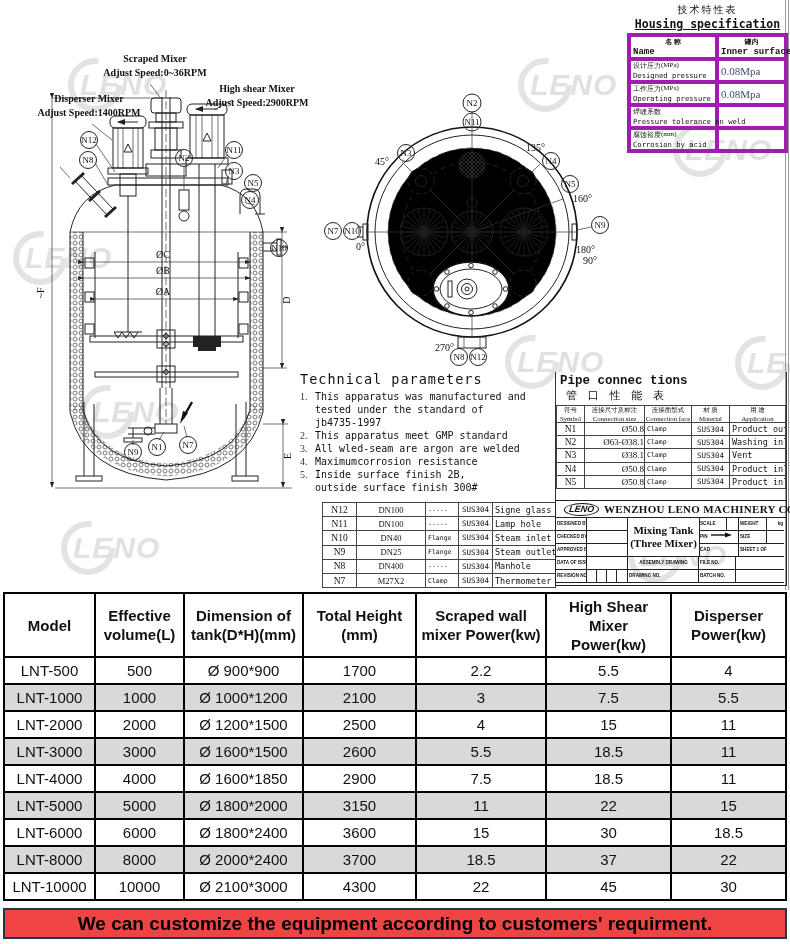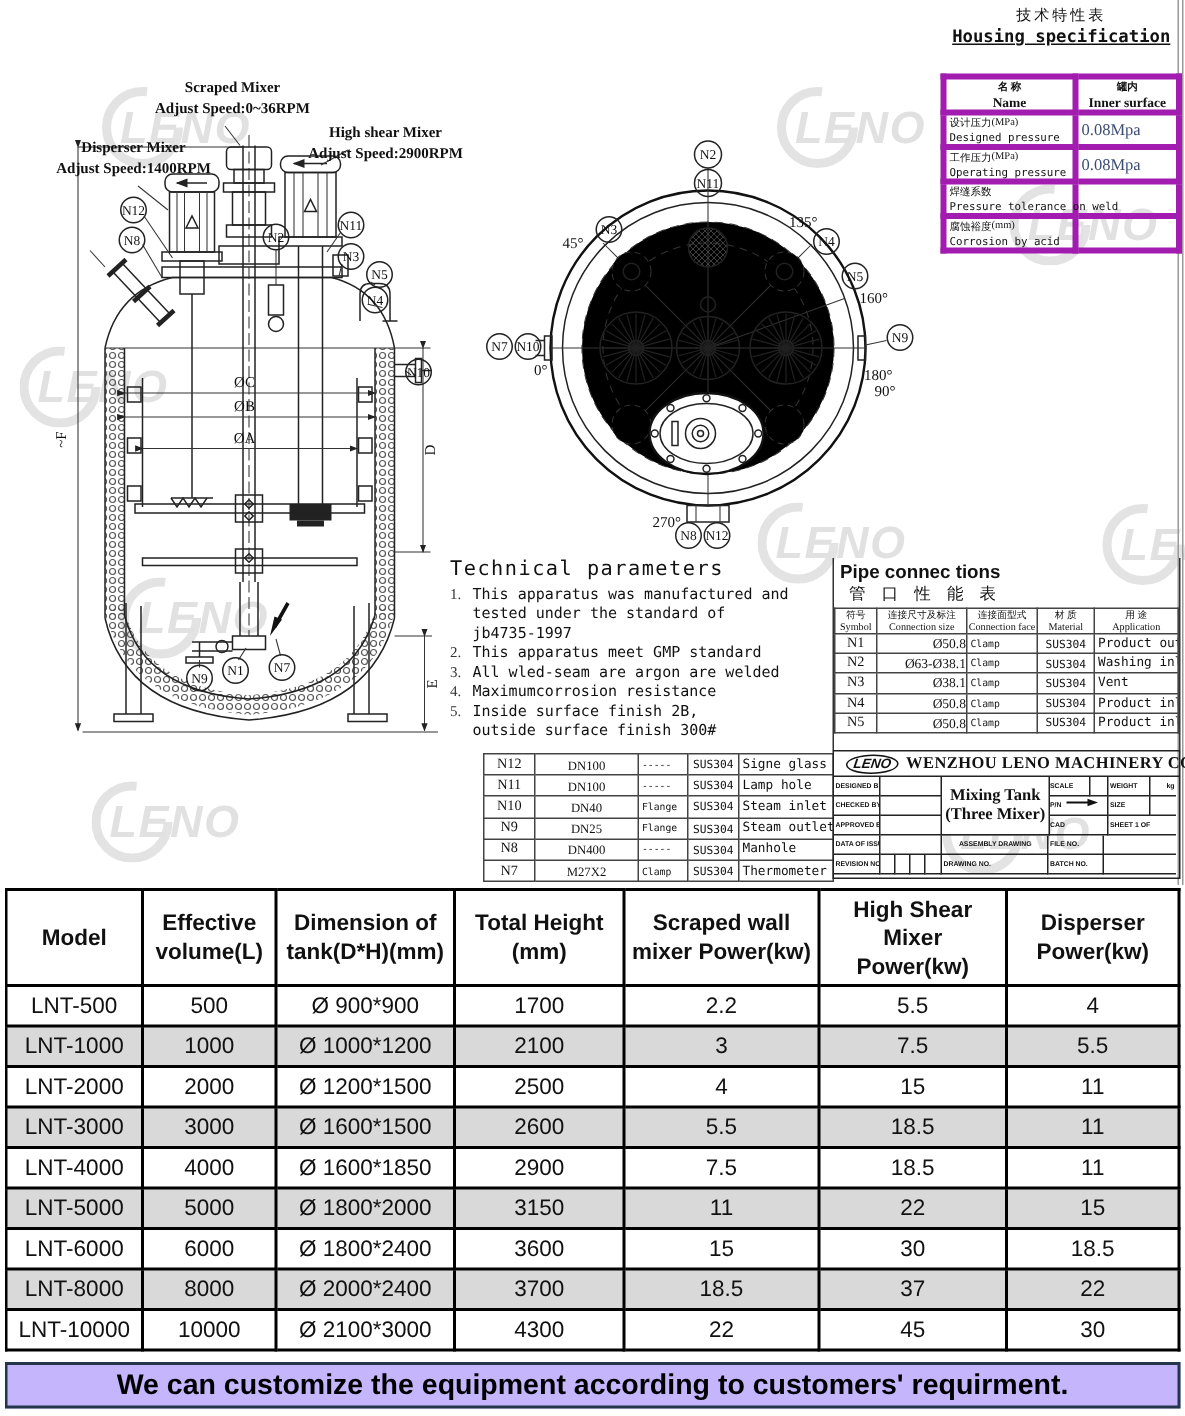--- a/index.html
+++ b/index.html
@@ -12,37 +12,37 @@
 svg text{font-family:"Liberation Serif",serif;fill:#111}
 .wmt{font-family:"Liberation Sans",sans-serif;font-style:italic;font-weight:900;font-size:30px;fill:#c9c9c9;letter-spacing:1px}
 .nlab{font-size:9px;text-anchor:middle}
 .dimlab{font-size:10px;text-anchor:middle}
 .anglab{font-size:10px}
 
 .mixer-label{position:absolute;text-align:center;font-family:"Liberation Serif",serif;font-weight:bold;font-size:10px;line-height:14px;color:#111}
 
 .hs{position:absolute;left:627px;top:3px;width:161px;background:transparent}
 .hs .t-cn{text-align:center;font-size:10px;letter-spacing:2px;font-family:"Liberation Serif",serif}
-.hs .t-en{text-align:center;font-size:11.5px;font-weight:bold;font-family:"DejaVu Sans Mono",monospace;text-decoration:underline;margin-bottom:18px}
+.hs .t-en{text-align:center;font-size:11.5px;font-weight:bold;font-family:"DejaVu Sans Mono",monospace;text-decoration:underline;margin-bottom:2px}
 .hs table{width:100%;border-collapse:collapse;table-layout:fixed}
 .hs td,.hs th{border:4px solid #a21caf;padding:0 2px;vertical-align:middle}
 .hs .lbl{width:88px}
 .hs .cn{font-size:7px;display:flex;justify-content:flex-start;font-family:"Liberation Serif",serif}
 .hs .en{font-size:7.2px;font-family:"DejaVu Sans Mono",monospace;white-space:nowrap}
 .hs .val{text-align:left;font-family:"Liberation Serif",serif;font-size:11px;color:#3c4d72}
 .hs .hcn{font-size:7px;text-align:center;font-family:"Liberation Serif",serif}
-.hs .hen{font-size:9px;text-align:center;font-family:Liberation Serif, serif;white-space:nowrap}
+.hs .hen{font-size:9px;text-align:left;font-family:Liberation Mono, monospace;white-space:nowrap}
 
 .tp{position:absolute;left:300px;top:371px;width:256px;font-family:"DejaVu Sans Mono",monospace;color:#111}
 .tp .tp-title{font-size:13.5px;letter-spacing:1px;margin-bottom:3px}
 .tp-item{display:flex;font-size:10px;line-height:13px}
 .tp-num{width:15px;flex:none;font-family:"Liberation Serif",serif;color:#333}
 
 .pipe{position:absolute;left:555px;top:372px;width:232px;height:128px;border-left:1px solid #333;border-right:1px solid #333;background:transparent}
-.pipe .pt-en{font-family:Liberation Sans, sans-serif;font-size:12.5px;font-weight:bold;padding:2px 4px 0 4px}
+.pipe .pt-en{font-family:Liberation Mono, monospace;font-size:12.5px;font-weight:bold;padding:2px 4px 0 4px}
 .pipe .pt-cn{font-family:"Liberation Serif",serif;font-size:11px;letter-spacing:4px;padding-left:10px}
 .pipe table{width:100%;border-collapse:collapse;table-layout:fixed;margin-top:2px}
 .pipe th,.pipe td{border:1px solid #444;overflow:hidden;white-space:nowrap}
 .pipe th .cn{font-size:6.5px;font-weight:normal;font-family:"Liberation Serif",serif;text-align:center}
 .pipe th .en{font-size:6.8px;font-weight:normal;font-family:Liberation Serif, serif;text-align:center}
 .pipe td{height:13.2px}
 .pipe td.c0{font-family:"Liberation Serif",serif;font-size:9.5px;text-align:center}
 .pipe td.c1{font-family:"Liberation Serif",serif;font-size:9px;text-align:right}
 .pipe td.c2{font-family:"DejaVu Sans Mono",monospace;font-size:6.5px;padding-left:2px}
 .pipe td.c3{font-family:"DejaVu Sans Mono",monospace;font-size:7.5px;text-align:center}
@@ -65,21 +65,21 @@
 .tb-row{display:flex;height:13px}
 .tb-c{border-right:1px solid #222;border-bottom:1px solid #222;padding-left:1px;white-space:nowrap;overflow:hidden}
 .tb-title{position:absolute;left:72px;top:0;width:72px;height:39px;background:#fff;border-right:1px solid #222;border-bottom:1px solid #222;display:flex;flex-direction:column;justify-content:center;align-items:center;font-family:"Liberation Serif",serif;font-weight:bold;font-size:11px;line-height:13px}
 
 .model-table{position:absolute;left:3px;top:592px;width:784px;border-collapse:collapse;table-layout:fixed;background:#fff}
 .model-table th,.model-table td{border:2px solid #000;text-align:center;vertical-align:middle}
 .model-table th{height:64px;font-size:15px;font-weight:bold;line-height:19px}
 .model-table td{height:27px;font-size:15px}
 .model-table tr.alt td{background:#d9d9d9}
 
-.banner{position:absolute;left:3px;top:908px;width:784px;height:31px;background:#c4b5fd;border:2px solid #24364a;display:flex;align-items:center;justify-content:center;font-size:19px;font-weight:bold;color:#000}
+.banner{position:absolute;left:3px;top:908px;width:784px;height:31px;background:#ef4444;border:2px solid #24364a;display:flex;align-items:center;justify-content:center;font-size:19px;font-weight:bold;color:#000}
 </style>
 </head>
 <body>
 
 <div class="page">
 
 <svg class="drawing" width="790" height="592" viewBox="0 0 790 592">
   <defs>
     <marker id="arr" markerWidth="9" markerHeight="8" refX="7" refY="3" orient="auto">
       <path d="M0,0 L8,3 L0,6 z" fill="#222"></path>

